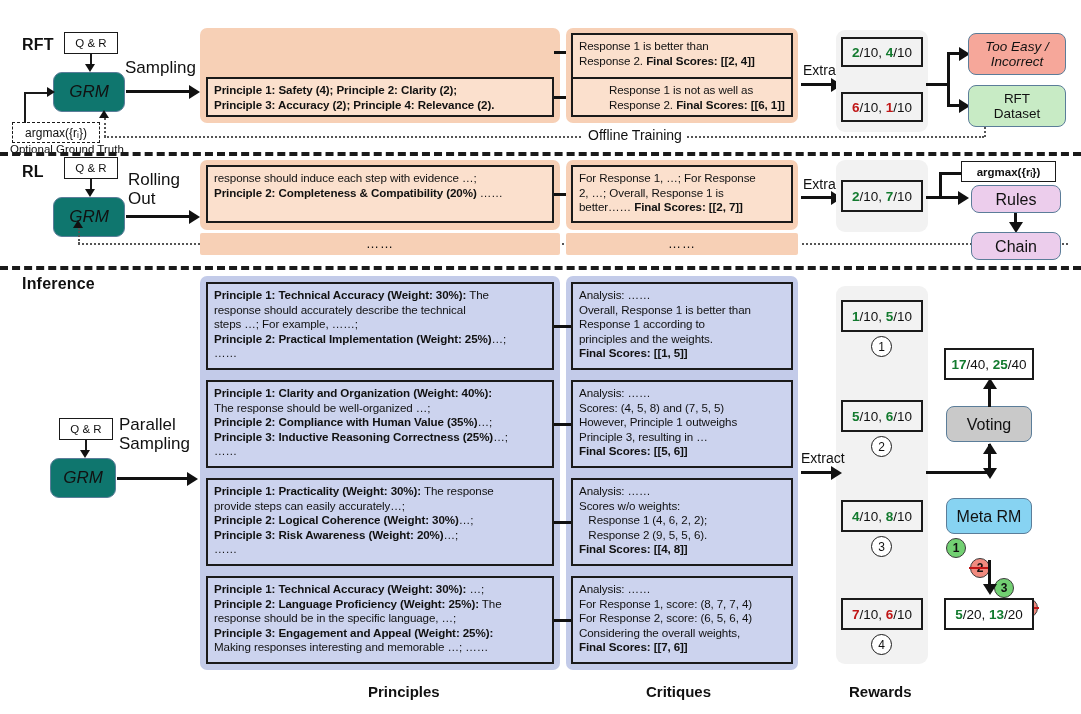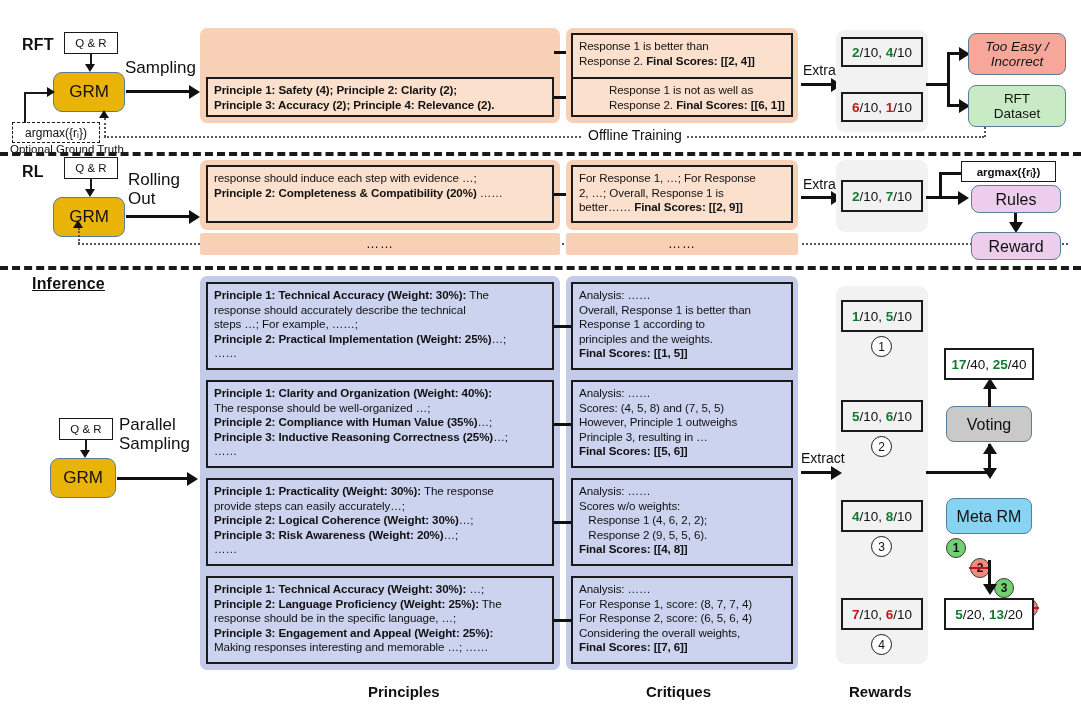--- a/index.html
+++ b/index.html
@@ -18,23 +18,23 @@
     padding:4px 6px;letter-spacing:-0.1px;
   }
   .tbox.blue{background:#ccd3ee;}
   .tbox b{font-weight:bold;}
 
   .stage-label{font-weight:bold;font-size:16px;letter-spacing:.2px;}
   .flow-label{font-size:17px;line-height:19px;color:#111;}
 
   
   .grm{
-    background:#eab308;border:1.6px solid #5b7d99;border-radius:9px;
+    background:#0f766e;border:1.6px solid #5b7d99;border-radius:9px;
     display:flex;align-items:center;justify-content:center;
-    font-size:17px;color:#111;
+    font-size:17px;color:#111;font-style:italic;
   }
   .qr{
     background:#fff;border:1.6px solid #1a1a1a;
     display:flex;align-items:center;justify-content:center;
     font-size:11.5px;color:#111;
   }
   .argmax{
     background:#fff;border:1.7px dashed #1a1a1a;
     display:flex;align-items:center;justify-content:center;
     font-size:12px;color:#111;
@@ -212,21 +212,21 @@
     <div>response should induce each step with evidence …;</div>
     <div><b>Principle 2: Completeness &amp; Compatibility (20%)</b> ……</div>
   </div>
 
   <div class="abs hline" style="left:554px;top:193px;width:20px;"></div>
 
   <div class="abs panel" style="left:566px;top:160px;width:232px;height:70px;"></div>
   <div class="abs tbox" style="left:571px;top:165px;width:222px;height:58px;">
     <div>For Response 1, …; For Response</div>
     <div>2, …; Overall, Response 1 is</div>
-    <div>better…… <b>Final Scores: [[2, 9]]</b></div>
+    <div>better…… <b>Final Scores: [[2, 7]]</b></div>
   </div>
 
   <div class="abs" style="left:803px;top:176px;font-size:14px;">Extract</div>
   <div class="abs hline" style="left:801px;top:196px;width:32px;"></div>
   <div class="abs arrow-r" style="left:831px;top:191px;"></div>
 
   <div class="abs panel-grey" style="left:836px;top:160px;width:92px;height:72px;"></div>
   <div class="abs score" style="left:841px;top:180px;width:82px;height:32px;">
     <span class="g">2</span>
       <span>/10,&nbsp;</span>
@@ -236,32 +236,32 @@
 
   <div class="abs hline" style="left:926px;top:196px;width:35px;"></div>
   <div class="abs arrow-r" style="left:958px;top:191px;"></div>
   <div class="abs vline" style="left:939px;top:172px;height:26px;"></div>
   <div class="abs hline" style="left:939px;top:172px;width:30px;"></div>
   <div class="abs argmax solid" style="left:961px;top:161px;width:95px;height:21px;">argmax({rᵢ})</div>
 
   <div class="abs pill purple" style="left:971px;top:185px;width:90px;height:28px;">Rules</div>
   <div class="abs vline" style="left:1014px;top:213px;height:13px;"></div>
   <div class="abs arrow-d" style="left:1009px;top:222px;"></div>
-  <div class="abs pill purple" style="left:971px;top:232px;width:90px;height:28px;">Reward</div>
+  <div class="abs pill purple" style="left:971px;top:232px;width:90px;height:28px;">Chain</div>
 
   <div class="abs panel" style="left:200px;top:233px;width:360px;height:22px;border-radius:2px;">
     <div class="dots" style="margin-top:3px;">……</div>
   </div>
   <div class="abs panel" style="left:566px;top:233px;width:232px;height:22px;border-radius:2px;">
     <div class="dots" style="margin-top:3px;">……</div>
   </div>
 
   <div class="abs dashed-sep" style="left:0px;top:266px;width:1081px;"></div>
 
-  <div class="abs stage-label" style="left:32px;top:275px;text-decoration:underline;">Inference</div>
+  <div class="abs stage-label" style="left:22px;top:275px;">Inference</div>
 
   <div class="abs qr" style="left:59px;top:418px;width:54px;height:22px;">Q &amp; R</div>
   <div class="abs thinv" style="left:85px;top:440px;height:12px;"></div>
   <div class="abs arrow-d sm" style="left:80px;top:450px;"></div>
   <div class="abs grm" style="left:50px;top:458px;width:66px;height:40px;">GRM</div>
 
   <div class="abs flow-label" style="left:119px;top:415px;white-space:pre;">Parallel
 Sampling</div>
   <div class="abs hline" style="left:117px;top:477px;width:72px;"></div>
   <div class="abs arrow-r" style="left:187px;top:472px;"></div>

